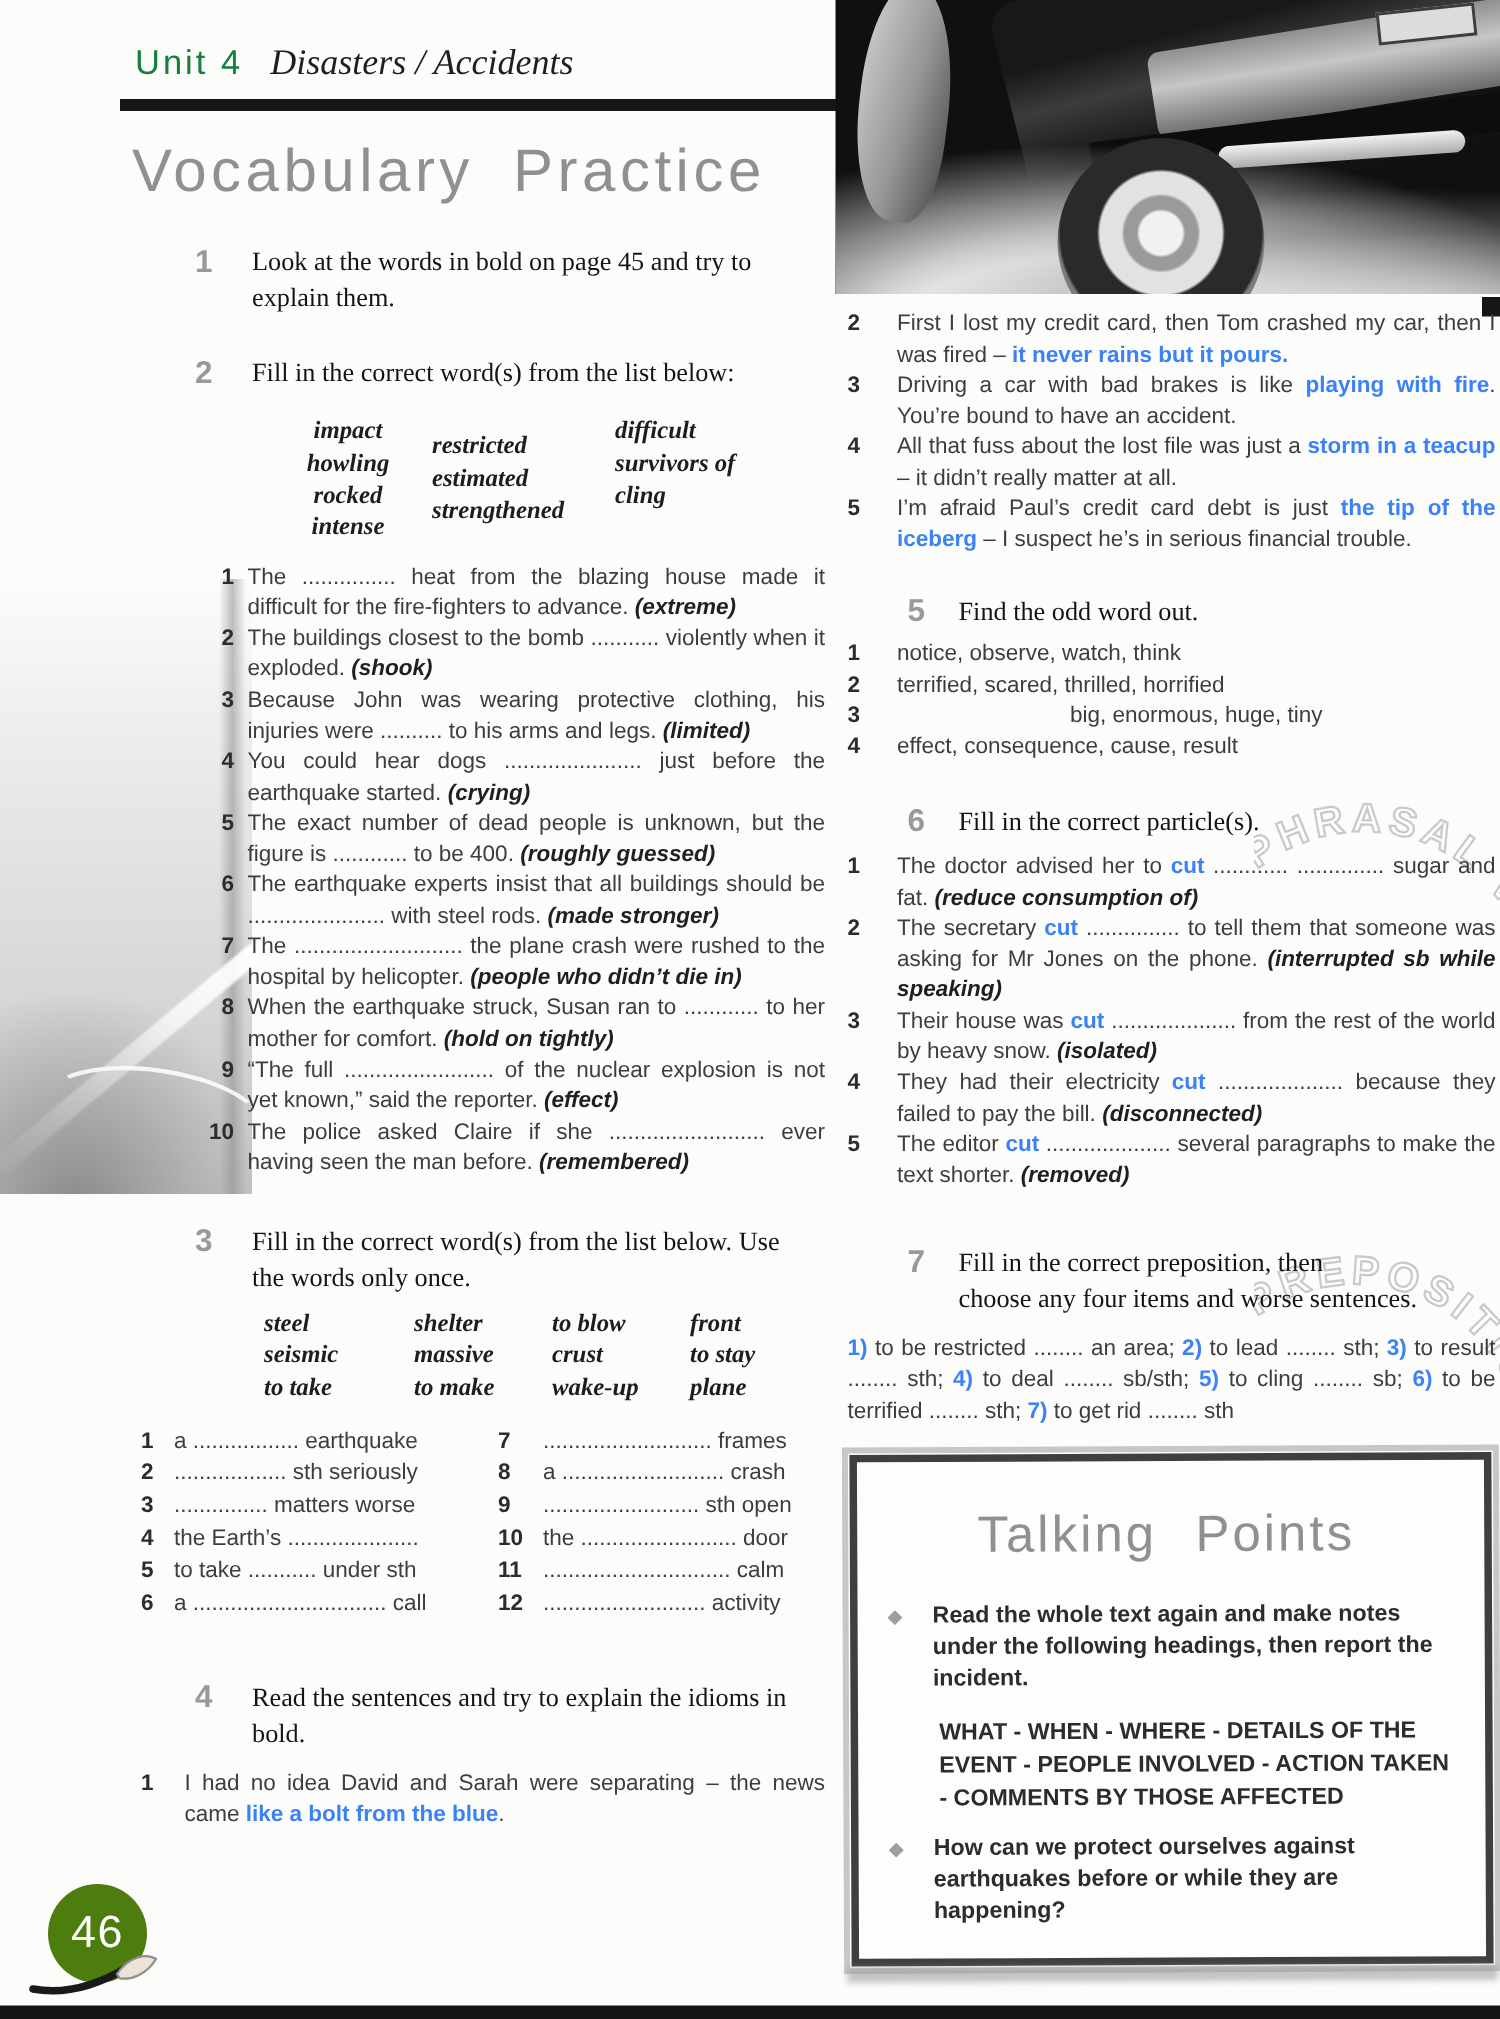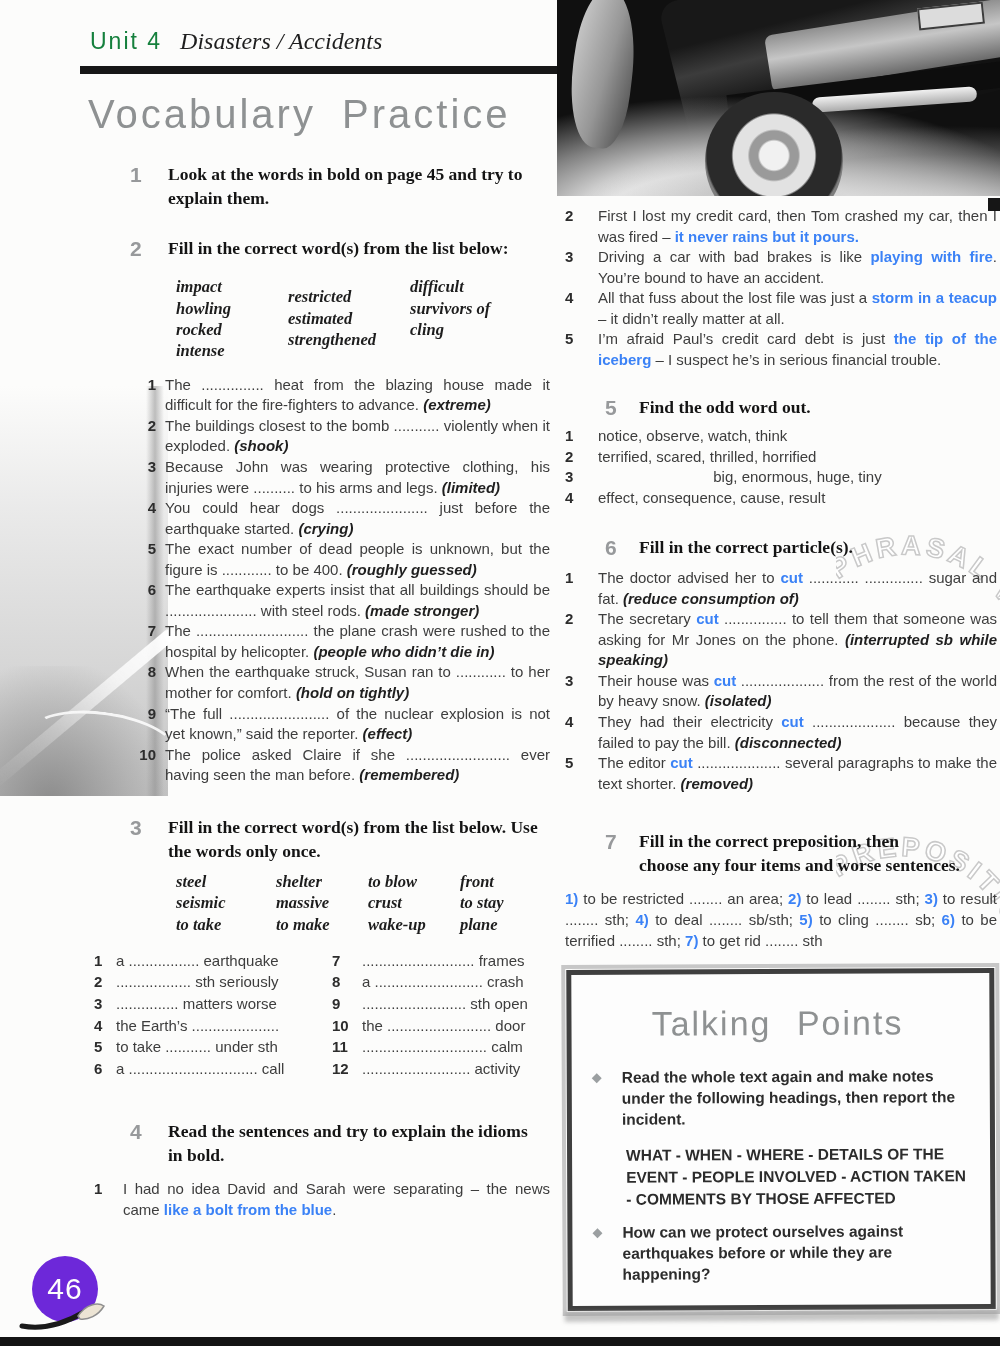--- a/index.html
+++ b/index.html
@@ -44,25 +44,25 @@
   
   .left-col  { position:absolute; left:88px; top:92px; width:462px; z-index:1; }
   .right-col { position:absolute; left:557px; top:198px; width:440px; z-index:1; padding-left:8px; }
 
   .page-title { font-size:40px; color:#8e9192; letter-spacing:3px; word-spacing:12px; margin-bottom:26px; }
 
   .ex-row { display:flex; margin-top:0; }
   .ex-num { width:38px; flex:0 0 38px; text-align:left; padding-left:42px; box-sizing:content-box;
             font-weight:bold; font-size:21px; color:#97999b; line-height:1.1; }
   .right-col .ex-num { padding-left:40px; width:34px; flex:0 0 34px; }
-  .ex-head { font-family:"Liberation Serif", serif; font-weight:bold; font-size:17.5px; color:#141414; line-height:1.36; }
+  .ex-head { font-family:"Liberation Serif", serif; font-weight:normal; font-size:17.5px; color:#141414; line-height:1.36; }
 
   .wordlist { display:flex; margin:16px 0 14px 88px; font-family:"Liberation Serif", serif; font-style:italic; font-weight:bold; font-size:16.5px; color:#1d1d1d; line-height:1.28; }
   .wordlist .wcol { display:flex; flex-direction:column; }
-  .wl2 .wcol:nth-child(1){ width:112px; } .wl2 .wcol:nth-child(2){ width:122px;margin-top:10px; }
+  .wl2 .wcol:nth-child(1){ width:112px;align-items:center; } .wl2 .wcol:nth-child(2){ width:122px;margin-top:10px; }
   .wl3 .wcol:nth-child(1){ width:100px; } .wl3 .wcol:nth-child(2){ width:92px; } .wl3 .wcol:nth-child(3){ width:92px; }
 
   .qlist { list-style:none; }
   .qlist li { display:flex; line-height:1.37; font-size:15px; }
   .qlist .n { flex:0 0 26px; width:26px; text-align:right; padding-right:9px; font-weight:bold; color:#2c2c2c; box-sizing:content-box; }
   .qlist .t { flex:1; text-align:justify; color:#3d3d3d; }
   .ql2 { margin-left:42px; }
   .ans { font-weight:bold; font-style:italic; color:#1f1f1f; }
   .b   { font-weight:bold; color:#3b82f6; }
 
@@ -87,21 +87,21 @@
   .tp-text { flex:1; font-weight:bold; font-size:15.5px; color:#2c2c2c; line-height:1.35; }
   .tp-caps { margin:14px 0 0 38px; font-weight:bold; font-size:15.5px; color:#2c2c2c; line-height:1.42; }
 
   
   .wm { position:absolute; pointer-events:none; }
   .wm text { font-family:"Liberation Sans", sans-serif; font-weight:bold; font-size:27px; letter-spacing:4px;
              fill:#ffffff; stroke:#c9c9c9; stroke-width:1.5px; }
 
   
   .page-badge { position:absolute; left:32px; top:1256px; width:66px; height:66px; border-radius:50%;
-                background:#6d28d9; display:flex; align-items:center; justify-content:center; }
+                background:#4d7c0f; display:flex; align-items:center; justify-content:center; }
   .page-num { color:#fdfdfd; font-size:30px; letter-spacing:1px; }
   .pen { position:absolute; left:18px; top:1296px; }
   .bottom-bar { position:absolute; left:0; bottom:0; width:100%; height:9px; background:#141414; }
 </style>
 </head>
 <body>
 
 <div class="page">
 
   <div class="unit-header">

